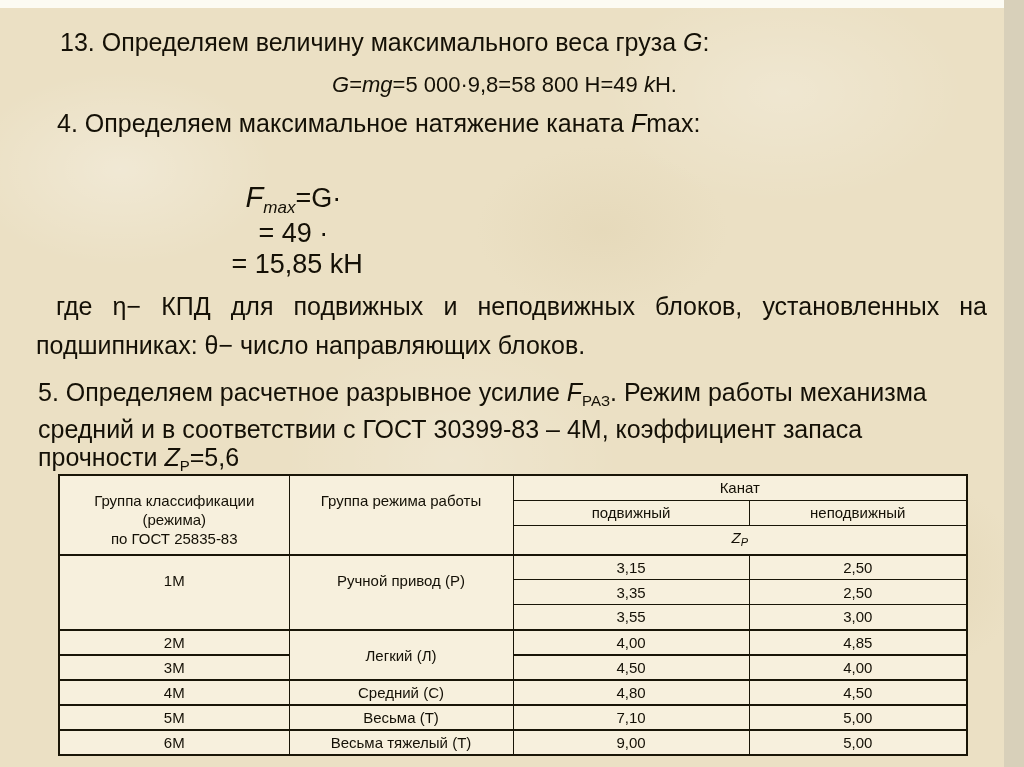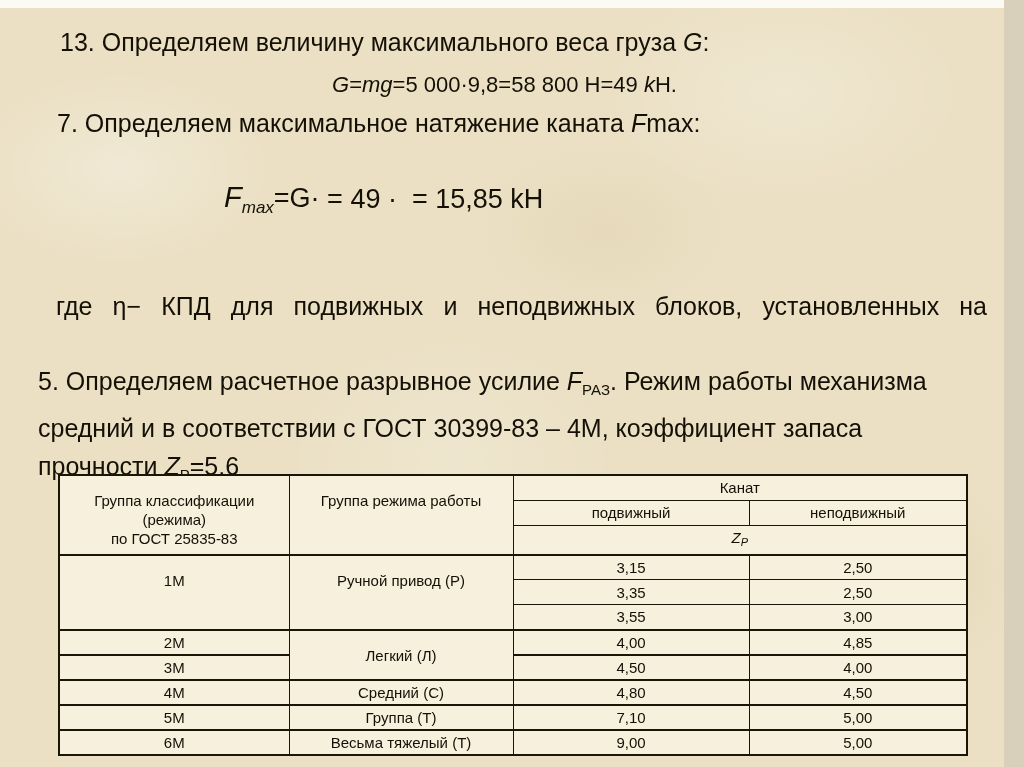--- a/index.html
+++ b/index.html
@@ -17,34 +17,34 @@
       radial-gradient(ellipse 230px 150px at 25% 85%, rgba(205,185,140,0.22), rgba(205,185,140,0) 70%),
       radial-gradient(ellipse 180px 120px at 60% 30%, rgba(210,192,150,0.20), rgba(210,192,150,0) 70%);
   }
   .top-strip { position:absolute; top:0; left:0; width:100%; height:8px; background:#fcfbf3; }
 
   .line13 { position:absolute; left:60px; top:28px; font-size:25px; white-space:nowrap; }
   .eq13   { position:absolute; left:318px; top:72px; font-size:22px; white-space:nowrap;margin-left:14px; }
   .line4  { position:absolute; left:57px; top:109px; font-size:25px; white-space:nowrap; }
   .it { font-style:italic; }
 
-  .formula { position:absolute; left:224px; top:181px; display:flex; align-items:center; font-size:27px; white-space:pre; }
+  .formula { position:absolute; left:224px; top:181px; display:flex; align-items:center; font-size:27px; white-space:pre;flex-direction:column; }
   .fvar  { font-style:italic; font-size:29px; }
   .fsub  { font-style:italic; font-size:17px; vertical-align:-6px; }
   .frac  { display:inline-flex; flex-direction:column; align-items:center; font-size:21px; line-height:1.18; margin:0 6px; }
   .frac .num { padding:0 9px 1px; }
   .frac .den { border-top:2px solid #141006; padding:1px 9px 0; }
   .eta-green { color:#6f9f3d; text-decoration:underline; }
   .expo   { font-size:14px; vertical-align:super; line-height:0; }
   .expo.it{ font-style:italic; }
 
   .where { position:absolute; left:36px; top:287px; width:951px; font-size:25px; line-height:39px; }
   .where .j { text-align:justify; text-align-last:justify; text-indent:20px; }
 
-  .item5 { position:absolute; left:38px; top:362px; width:951px; font-size:25px; line-height:38px; }
+  .item5 { position:absolute; left:38px; top:378px; width:951px; font-size:25px; line-height:28px; }
   .sub   { font-size:15px; vertical-align:-5px; }
 
   .tablewrap { position:absolute; left:58px; top:474px; }
   table {
     border-collapse:collapse; table-layout:fixed; width:908px;
     background:#f7f0dd; font-size:15px;
     border:2px solid #191507;
   }
   col.c1{width:230px;} col.c2{width:224px;} col.c3{width:236px;} col.c4{width:218px;}
   th,td {
@@ -60,30 +60,31 @@
 </head>
 <body>
 
 <div class="slide">
   <div class="top-strip"></div>
 
   <div class="line13"><span>13. Определяем величину максимального веса груза </span><span class="it">G</span><span>:</span></div>
 
   <div class="eq13"><span class="it">G</span><span>=</span><span class="it">mg</span><span>=5 000·9,8=58 800 Н=49 </span><span class="it">k</span><span>Н.</span></div>
 
-  <div class="line4"><span>7. Определяем максимальное натяжение каната </span><span class="it">F</span><span>max</span><span>:</span></div>
+  <div class="line4"><span>4. Определяем максимальное натяжение каната </span><span class="it">F</span><span>max</span><span>:</span></div>
 
   <div class="formula">
     <span><span class="fvar">F</span><span class="fsub">max</span><span>=G·</span></span>
     <span> = 49 · </span>
     <span> = 15,85 kН</span>
   </div>
 
   <div class="where">
     <div class="j">где η− КПД для подвижных и неподвижных блоков, установленных на</div>
+    <div>подшипниках: θ− число направляющих блоков.</div>
   </div>
 
   <div class="item5">
     <div><span>5. Определяем расчетное разрывное усилие </span><span class="it">F</span><span class="sub">РАЗ</span><span>. Режим работы механизма</span></div>
     <div>средний и в соответствии с ГОСТ 30399-83 – 4М, коэффициент запаса</div>
     <div><span>прочности </span><span class="it">Z</span><span class="sub">Р</span><span>=5,6</span></div>
   </div>
 
   <div class="tablewrap">
     <table>
@@ -138,21 +139,21 @@
           <td>4,00</td>
         </tr>
         <tr class="grp">
           <td>4М</td>
           <td>Средний (С)</td>
           <td>4,80</td>
           <td>4,50</td>
         </tr>
         <tr class="grp">
           <td>5М</td>
-          <td>Группа (Т)</td>
+          <td>Весьма (Т)</td>
           <td>7,10</td>
           <td>5,00</td>
         </tr>
         <tr class="grp">
           <td>6М</td>
           <td>Весьма тяжелый (Т)</td>
           <td>9,00</td>
           <td>5,00</td>
         </tr>
       </tbody>

